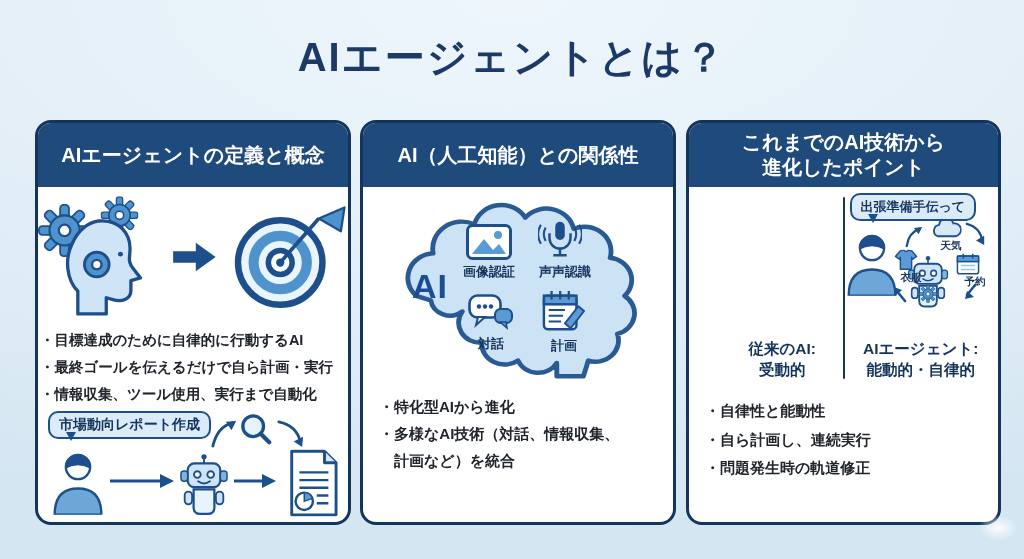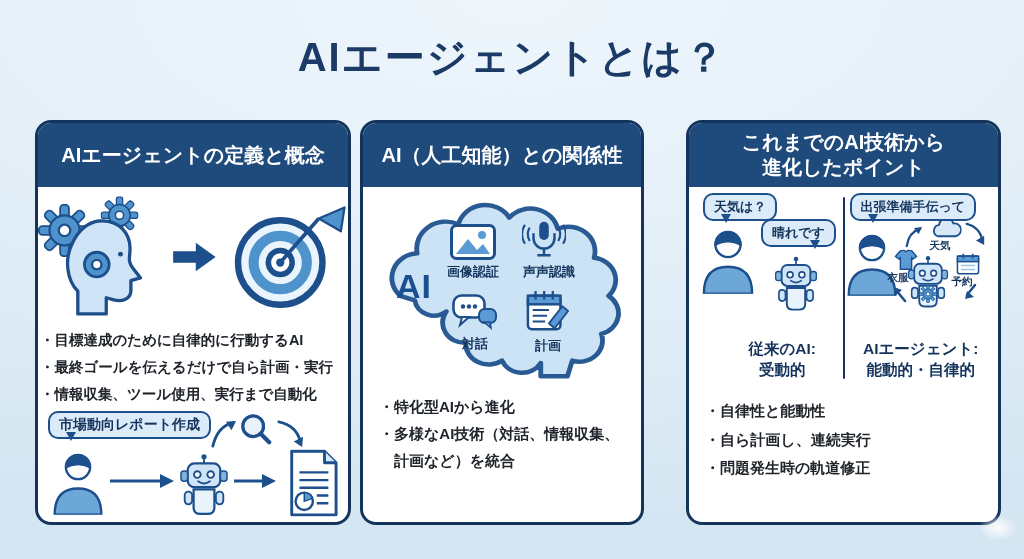--- a/index.html
+++ b/index.html
@@ -16,21 +16,21 @@
     position: absolute; top: 30px; left: 0; width: 100%;
     text-align: center; font-size: 40px; font-weight: 800;
     color: #1b3a66; letter-spacing: 2px;
   }
   .panel {
     position: absolute; top: 120px; height: 405px;
     background: #ffffff; border: 3.5px solid #14345c; border-radius: 16px;
     overflow: hidden;
   }
   .panel-left  { left: 35px;  width: 316px; }
-  .panel-mid   { left: 360px; width: 284px; }
+  .panel-mid   { left: 360px; width: 316px; }
   .panel-right { left: 686px; width: 315px; }
   .panel-header {
     height: 64px; background: #1f4a7c; color: #ffffff;
     display: flex; align-items: center; justify-content: center;
     font-weight: 700; font-size: 20px; text-align: center;
     line-height: 1.25; white-space: pre-line; padding: 0 6px;
   }
   .bullets { list-style: none; font-weight: 700; color: #20242b; }
   .bullets li { text-indent: -1em; padding-left: 1em; white-space: pre-line; }
   .bullets-left  { margin: 4px 0 0; padding: 0 2px; font-size: 14.5px; }
@@ -84,21 +84,21 @@
   .scene-b { left: 50%; }
   .scene-caption {
     position: absolute; top: 146px; width: 50%; text-align: center;
     white-space: pre-line; font-weight: 800; color: #14345c;
     font-size: 15.5px; line-height: 1.35;
   }
   .caption-a { left: 16px; }
   .caption-b { left: 50%; }
   .orbit-label {
     position: absolute; font-size: 10.5px; font-weight: 700; color: #16355e;
-    text-align: left; white-space: nowrap;
+    text-align: right; white-space: nowrap;
   }
   .corner-shine {
     position: absolute; right: 6px; bottom: 18px; width: 40px; height: 26px;
     background: radial-gradient(closest-side, rgba(255,255,255,0.9), rgba(255,255,255,0));
     border-radius: 50%;
   }
   svg { display: block; }
 </style>
 </head>
 <body>
@@ -311,30 +311,20 @@
 
   <section class="panel panel-right">
     <header class="panel-header">
       <span>これまでのAI技術から
 進化したポイント</span>
     </header>
 
     <div class="scenes-wrap">
       <div class="scene-divider"></div>
 
-      <div class="scene scene-a">
-        <div class="speech-bubble bubble-sm" style="left:14px; top:0;">天気は？</div>
-        <svg class="abs" style="left:10px; top:32px;" width="58" height="70" viewBox="0 0 60 70">
-          <use href="#sym-person" width="60" height="70"></use>
-        </svg>
-        <div class="speech-bubble bubble-sm tail-right" style="left:72px; top:26px;">晴れです</div>
-        <svg class="abs" style="left:84px; top:62px;" width="46" height="58" viewBox="0 0 70 86">
-          <use href="#sym-robot" width="70" height="86"></use>
-        </svg>
-      </div>
       <div class="scene-caption caption-a">従来のAI:
 受動的</div>
 
       <div class="scene scene-b">
         <div class="speech-bubble bubble-sm" style="left:6px; top:0;">出張準備手伝って</div>
         <svg class="abs" style="left:0; top:36px;" width="56" height="68" viewBox="0 0 60 70">
           <use href="#sym-person" width="60" height="70"></use>
         </svg>
         <svg class="abs" style="left:62px; top:62px;" width="44" height="54" viewBox="0 0 70 86">
           <use href="#sym-robot" width="70" height="86"></use>

